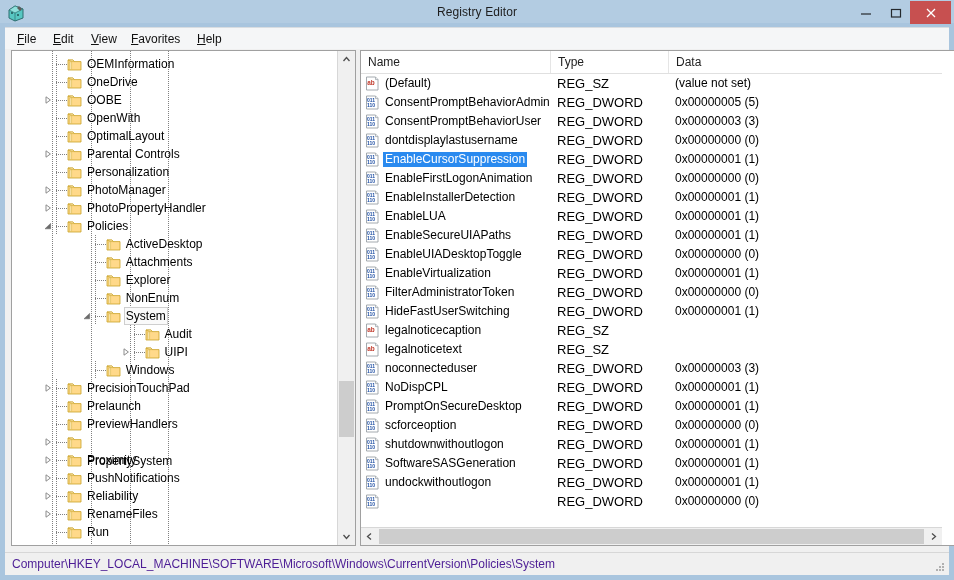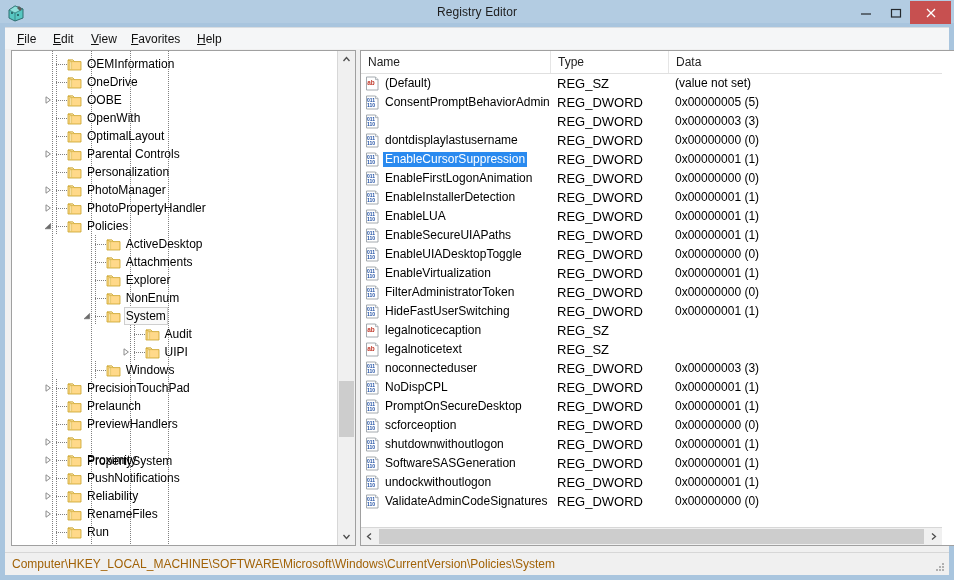--- a/index.html
+++ b/index.html
@@ -272,21 +272,21 @@
     left: 5px; top: 552px;
     width: 944px;
     height: 22px;
     background: #f0f0f0;
     border-top: 1px solid #d7d7d7;
   }
   .status-text {
     position: absolute;
     left: 7px; top: 4px;
     font-size: 12px;
-    color: #a16207;
+    color: #4c1d95;
     white-space: nowrap;
   }
   .grip {
     position: absolute;
     right: 3px; bottom: 2px;
     width: 12px; height: 12px;
   }
 </style>
 </head>
 <body>
@@ -731,20 +731,21 @@
             <span class="rtype">REG_DWORD</span>
             <span class="rdata">0x00000005 (5)</span>
           </div>
           <div class="lrow" style="top: 39px;">
             <span class="ricon"><svg width="15" height="15" viewBox="0 0 15 15">
                 <path d="M1.5 1 H10.5 L13 3.6 V14 H1.5 Z" fill="#ffffff" stroke="#9aa0a6" stroke-width=".9"></path>
                 <path d="M10.5 1 V3.6 H13" fill="#e6e8ea" stroke="#9aa0a6" stroke-width=".7"></path>
                 <text x="2" y="6.9" font-family="Liberation Sans, sans-serif" font-size="5" font-weight="bold" fill="#1f4fa3">011</text>
                 <text x="2" y="12.1" font-family="Liberation Sans, sans-serif" font-size="5" font-weight="bold" fill="#1f4fa3">110</text>
               </svg></span>
+            <span class="rname">ConsentPromptBehaviorUser</span>
             <span class="rtype">REG_DWORD</span>
             <span class="rdata">0x00000003 (3)</span>
           </div>
           <div class="lrow" style="top: 58px;">
             <span class="ricon"><svg width="15" height="15" viewBox="0 0 15 15">
                 <path d="M1.5 1 H10.5 L13 3.6 V14 H1.5 Z" fill="#ffffff" stroke="#9aa0a6" stroke-width=".9"></path>
                 <path d="M10.5 1 V3.6 H13" fill="#e6e8ea" stroke="#9aa0a6" stroke-width=".7"></path>
                 <text x="2" y="6.9" font-family="Liberation Sans, sans-serif" font-size="5" font-weight="bold" fill="#1f4fa3">011</text>
                 <text x="2" y="12.1" font-family="Liberation Sans, sans-serif" font-size="5" font-weight="bold" fill="#1f4fa3">110</text>
               </svg></span>
@@ -948,21 +949,20 @@
             <span class="rtype">REG_DWORD</span>
             <span class="rdata">0x00000001 (1)</span>
           </div>
           <div class="lrow" style="top: 419px;">
             <span class="ricon"><svg width="15" height="15" viewBox="0 0 15 15">
                 <path d="M1.5 1 H10.5 L13 3.6 V14 H1.5 Z" fill="#ffffff" stroke="#9aa0a6" stroke-width=".9"></path>
                 <path d="M10.5 1 V3.6 H13" fill="#e6e8ea" stroke="#9aa0a6" stroke-width=".7"></path>
                 <text x="2" y="6.9" font-family="Liberation Sans, sans-serif" font-size="5" font-weight="bold" fill="#1f4fa3">011</text>
                 <text x="2" y="12.1" font-family="Liberation Sans, sans-serif" font-size="5" font-weight="bold" fill="#1f4fa3">110</text>
               </svg></span>
-            <span class="rname">ValidateAdminCodeSignatures</span>
             <span class="rtype">REG_DWORD</span>
             <span class="rdata">0x00000000 (0)</span>
           </div>
         </div>
 
       <div class="hscroll" style="left:0; bottom:0; width:581px;">
         <div class="sb-arrow" style="left:0">
           <svg width="9" height="9" viewBox="0 0 9 9">
               <polyline points="6,1.5 2.5,4.5 6,7.5" fill="none" stroke="#4d4d4d" stroke-width="1.3"></polyline>
             </svg>

